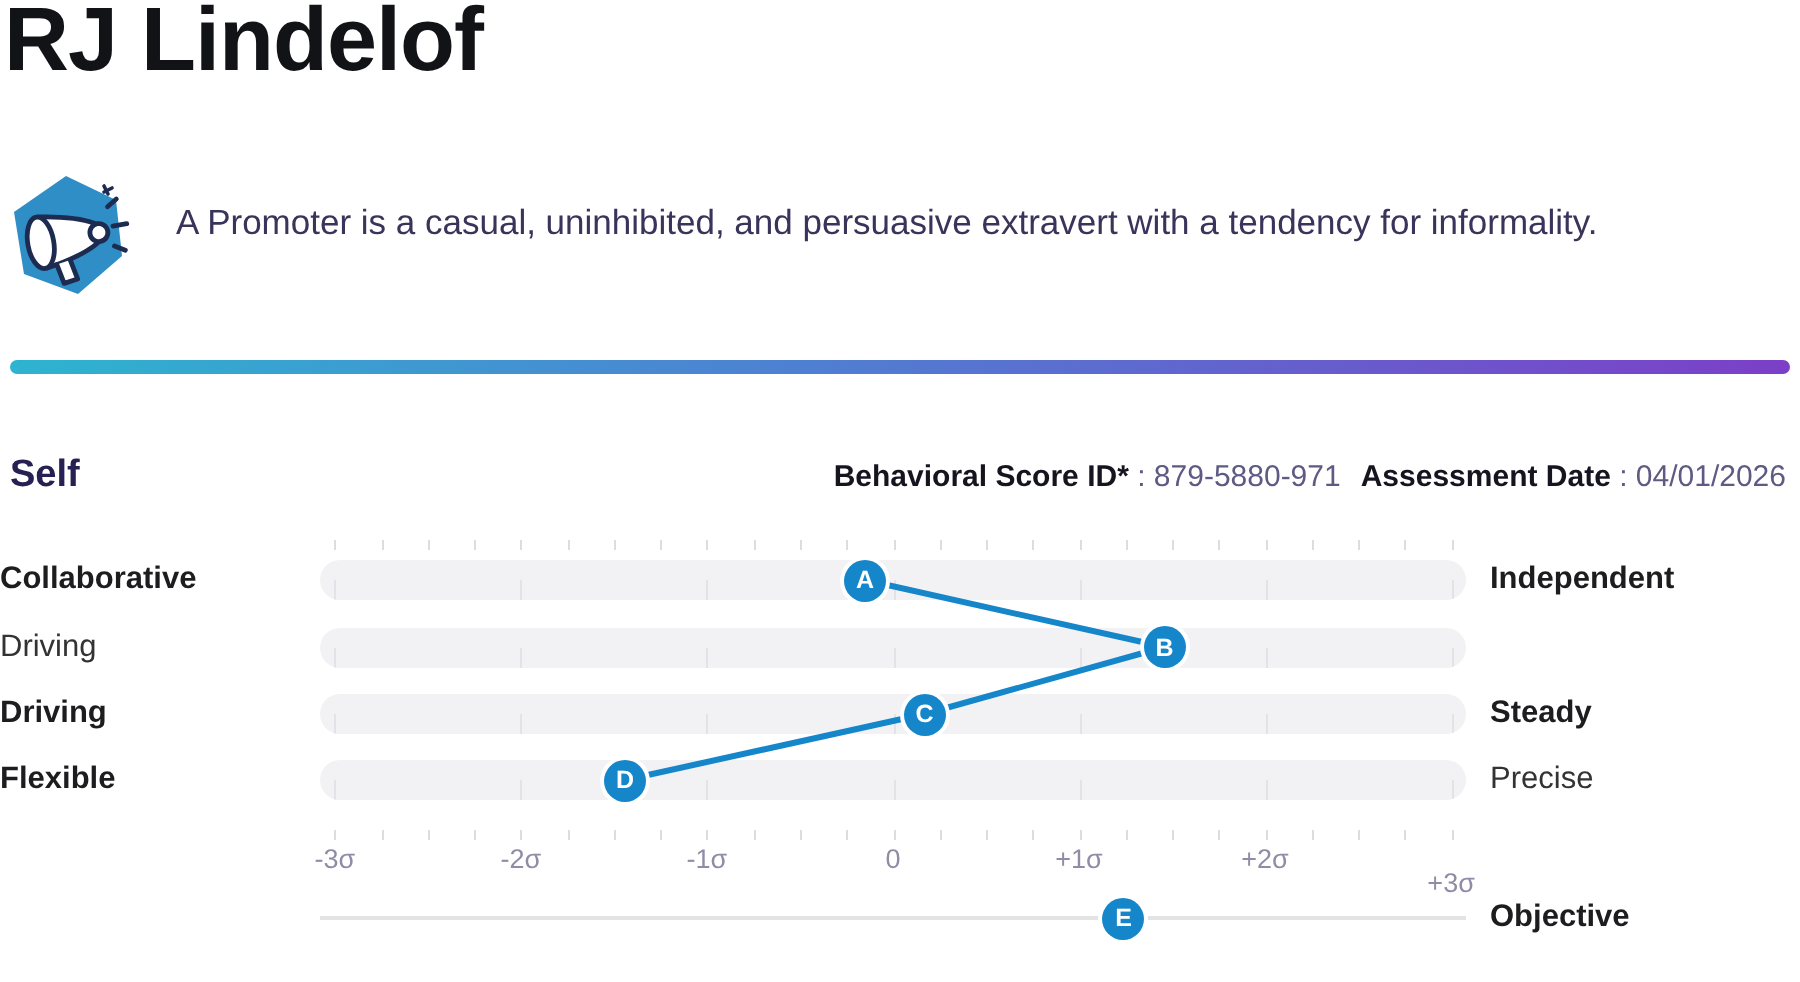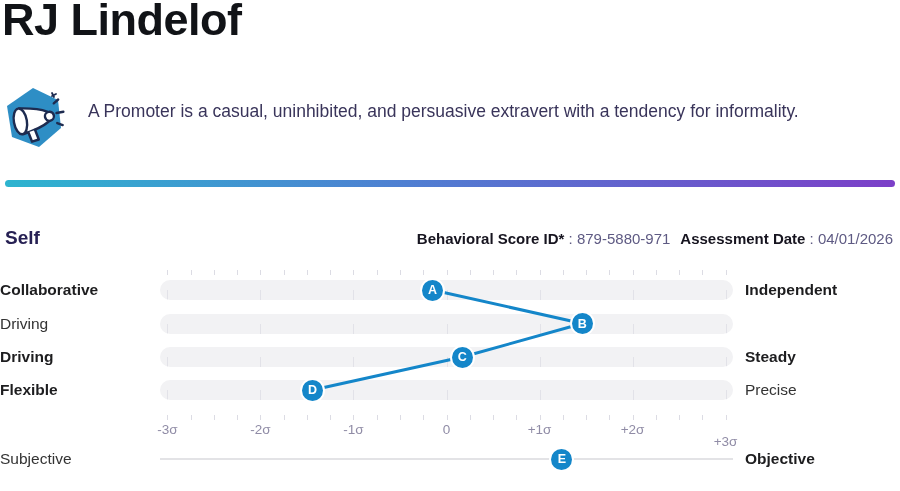--- a/index.html
+++ b/index.html
@@ -195,21 +195,20 @@
         <span class="axis-label" style="left: 167.442px;">-3σ</span>
         <span class="axis-label" style="left: 260.461px;">-2σ</span>
         <span class="axis-label" style="left: 353.481px;">-1σ</span>
         <span class="axis-label" style="left: 446.5px;">0</span>
         <span class="axis-label" style="left: 539.519px;">+1σ</span>
         <span class="axis-label" style="left: 632.539px;">+2σ</span>
         <span class="axis-label" style="left: 725.558px; margin-top: 12px;">+3σ</span>
       </div>
 
     <div class="bottom-row">
-      <div class="left-label" id="bottom-left">Subjective</div>
       <div class="bottom-line"></div>
       <div class="right-label bold" id="bottom-right">Objective</div>
     </div>
 
   <div class="dot" style="left: 422.047px; top: 9.5px;">A</div>
       <div class="dot" style="left: 571.808px; top: 43px;">B</div>
       <div class="dot" style="left: 451.813px; top: 76.5px;">C</div>
       <div class="dot" style="left: 302.052px; top: 109.5px;">D</div>
       <div class="dot" style="left: 551.344px; top: 178.5px;">E</div>
     </div>

